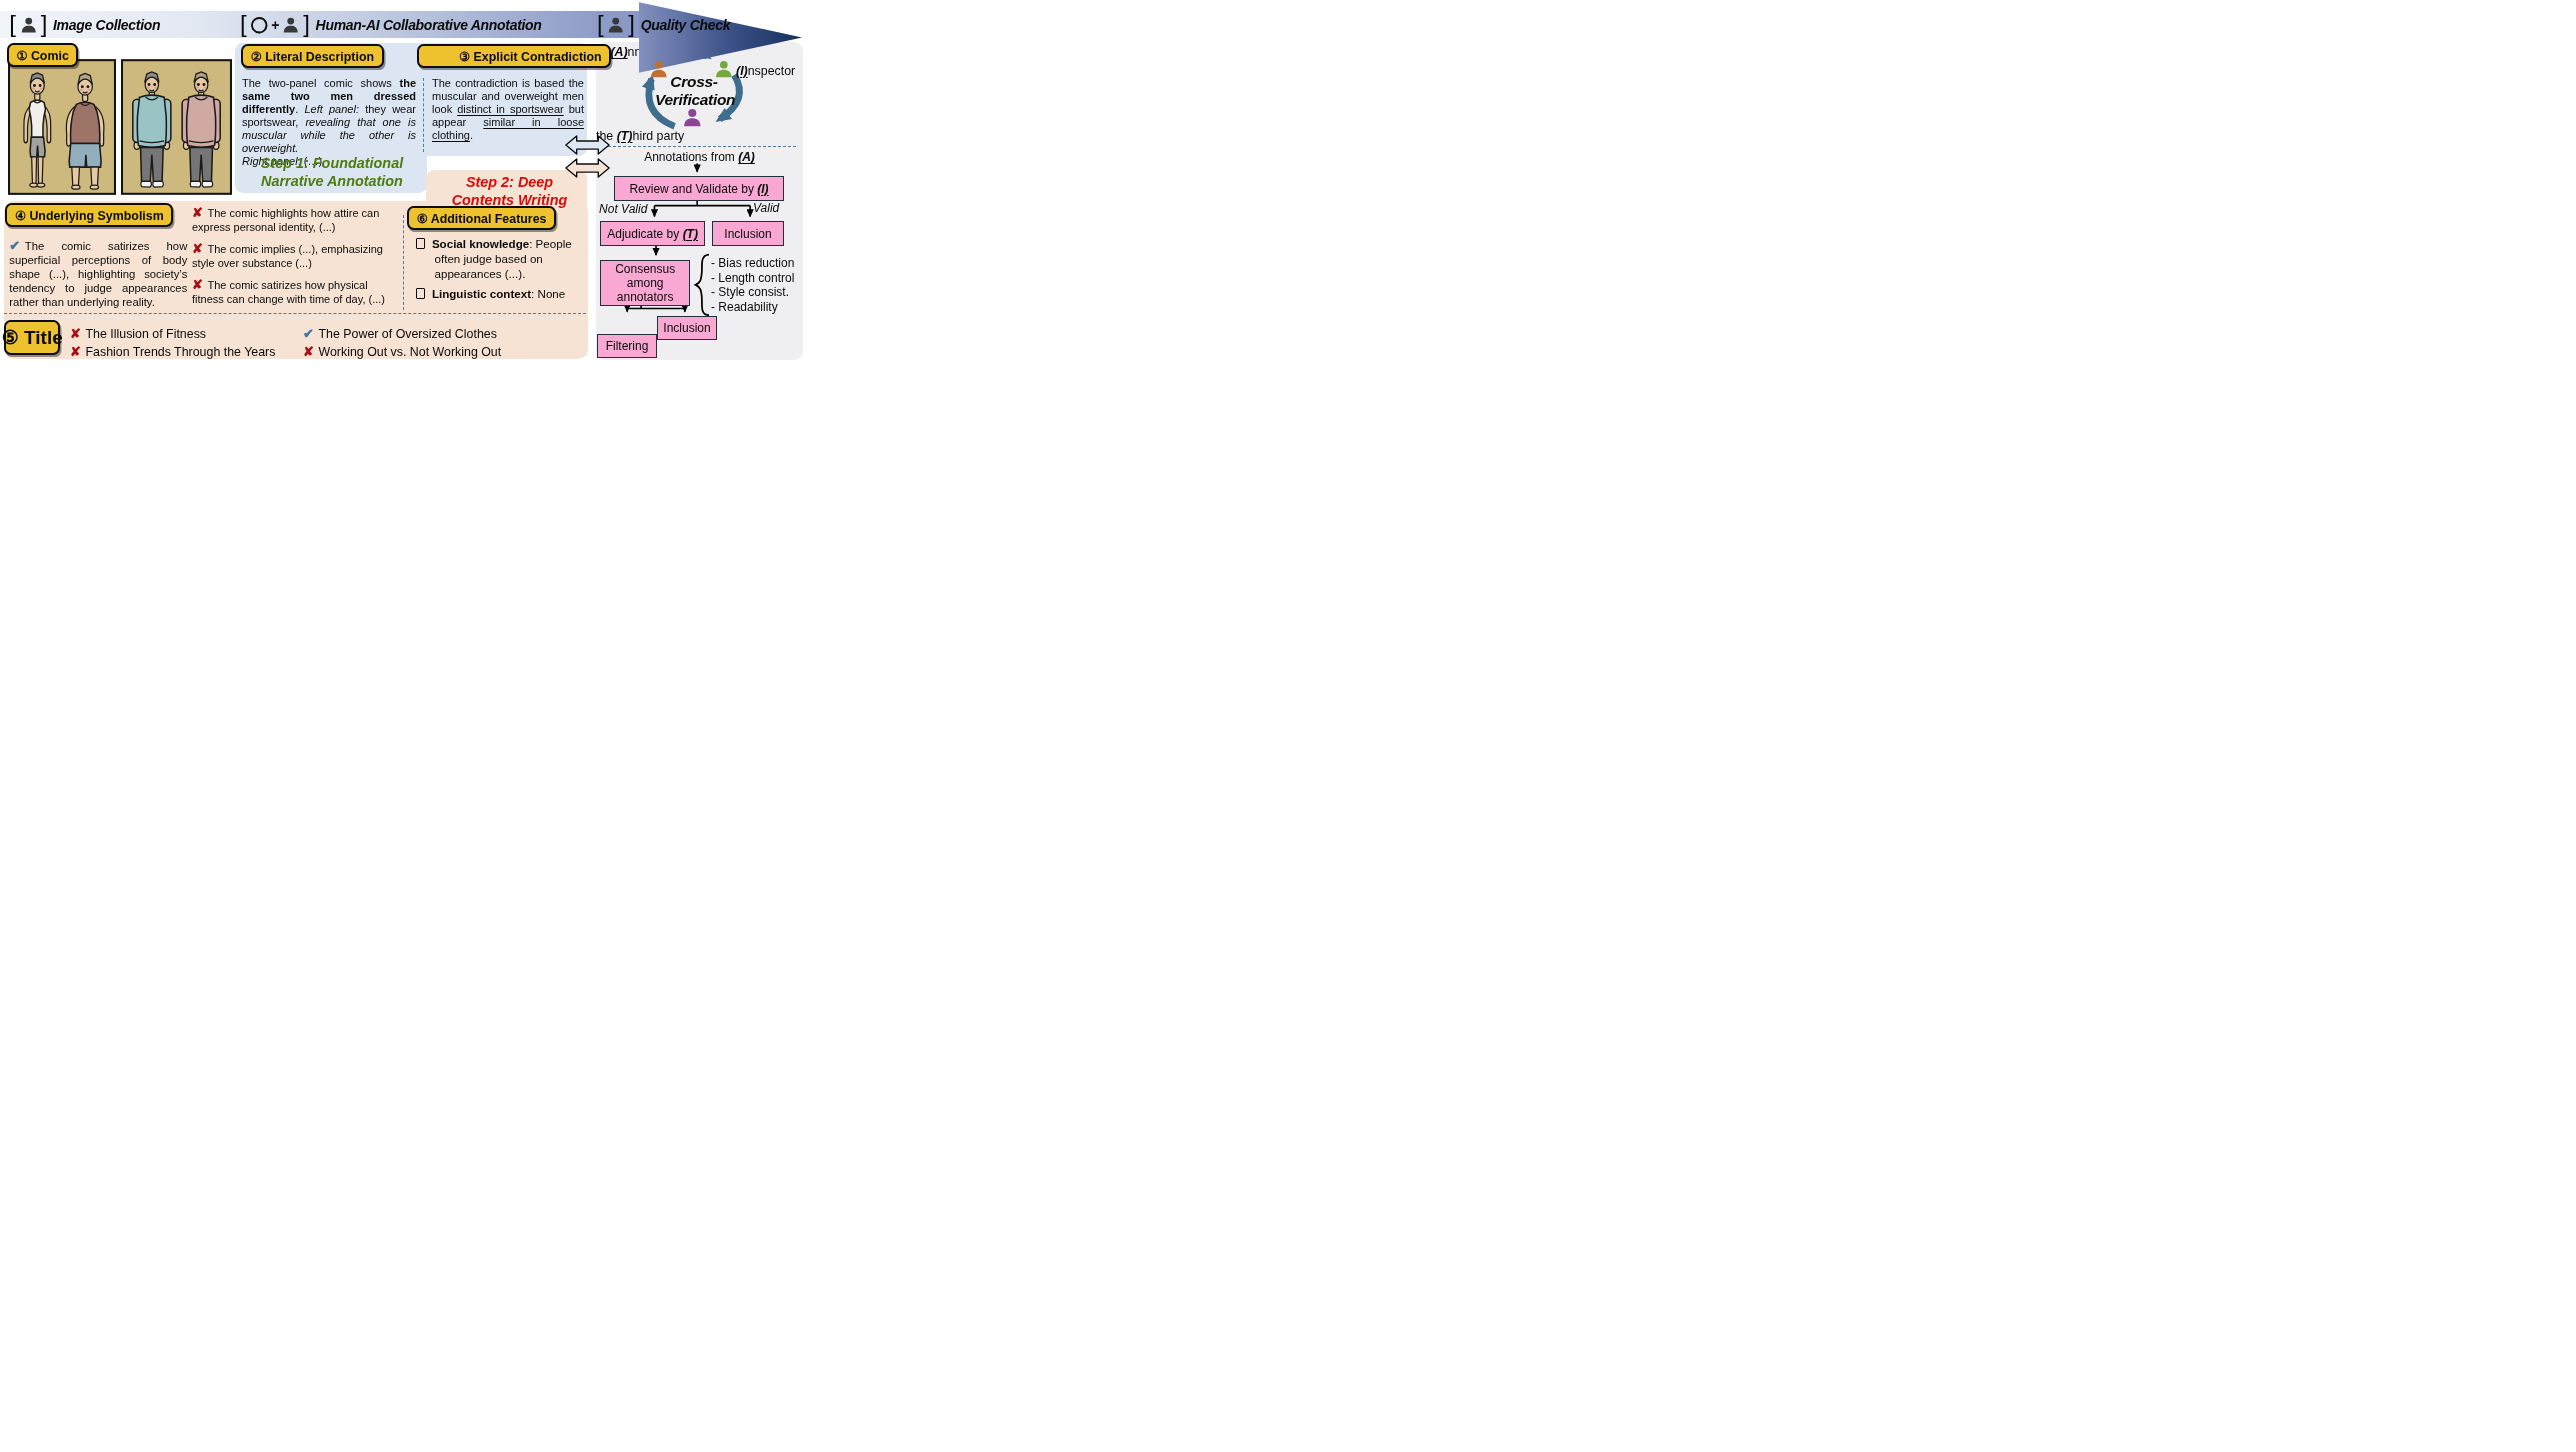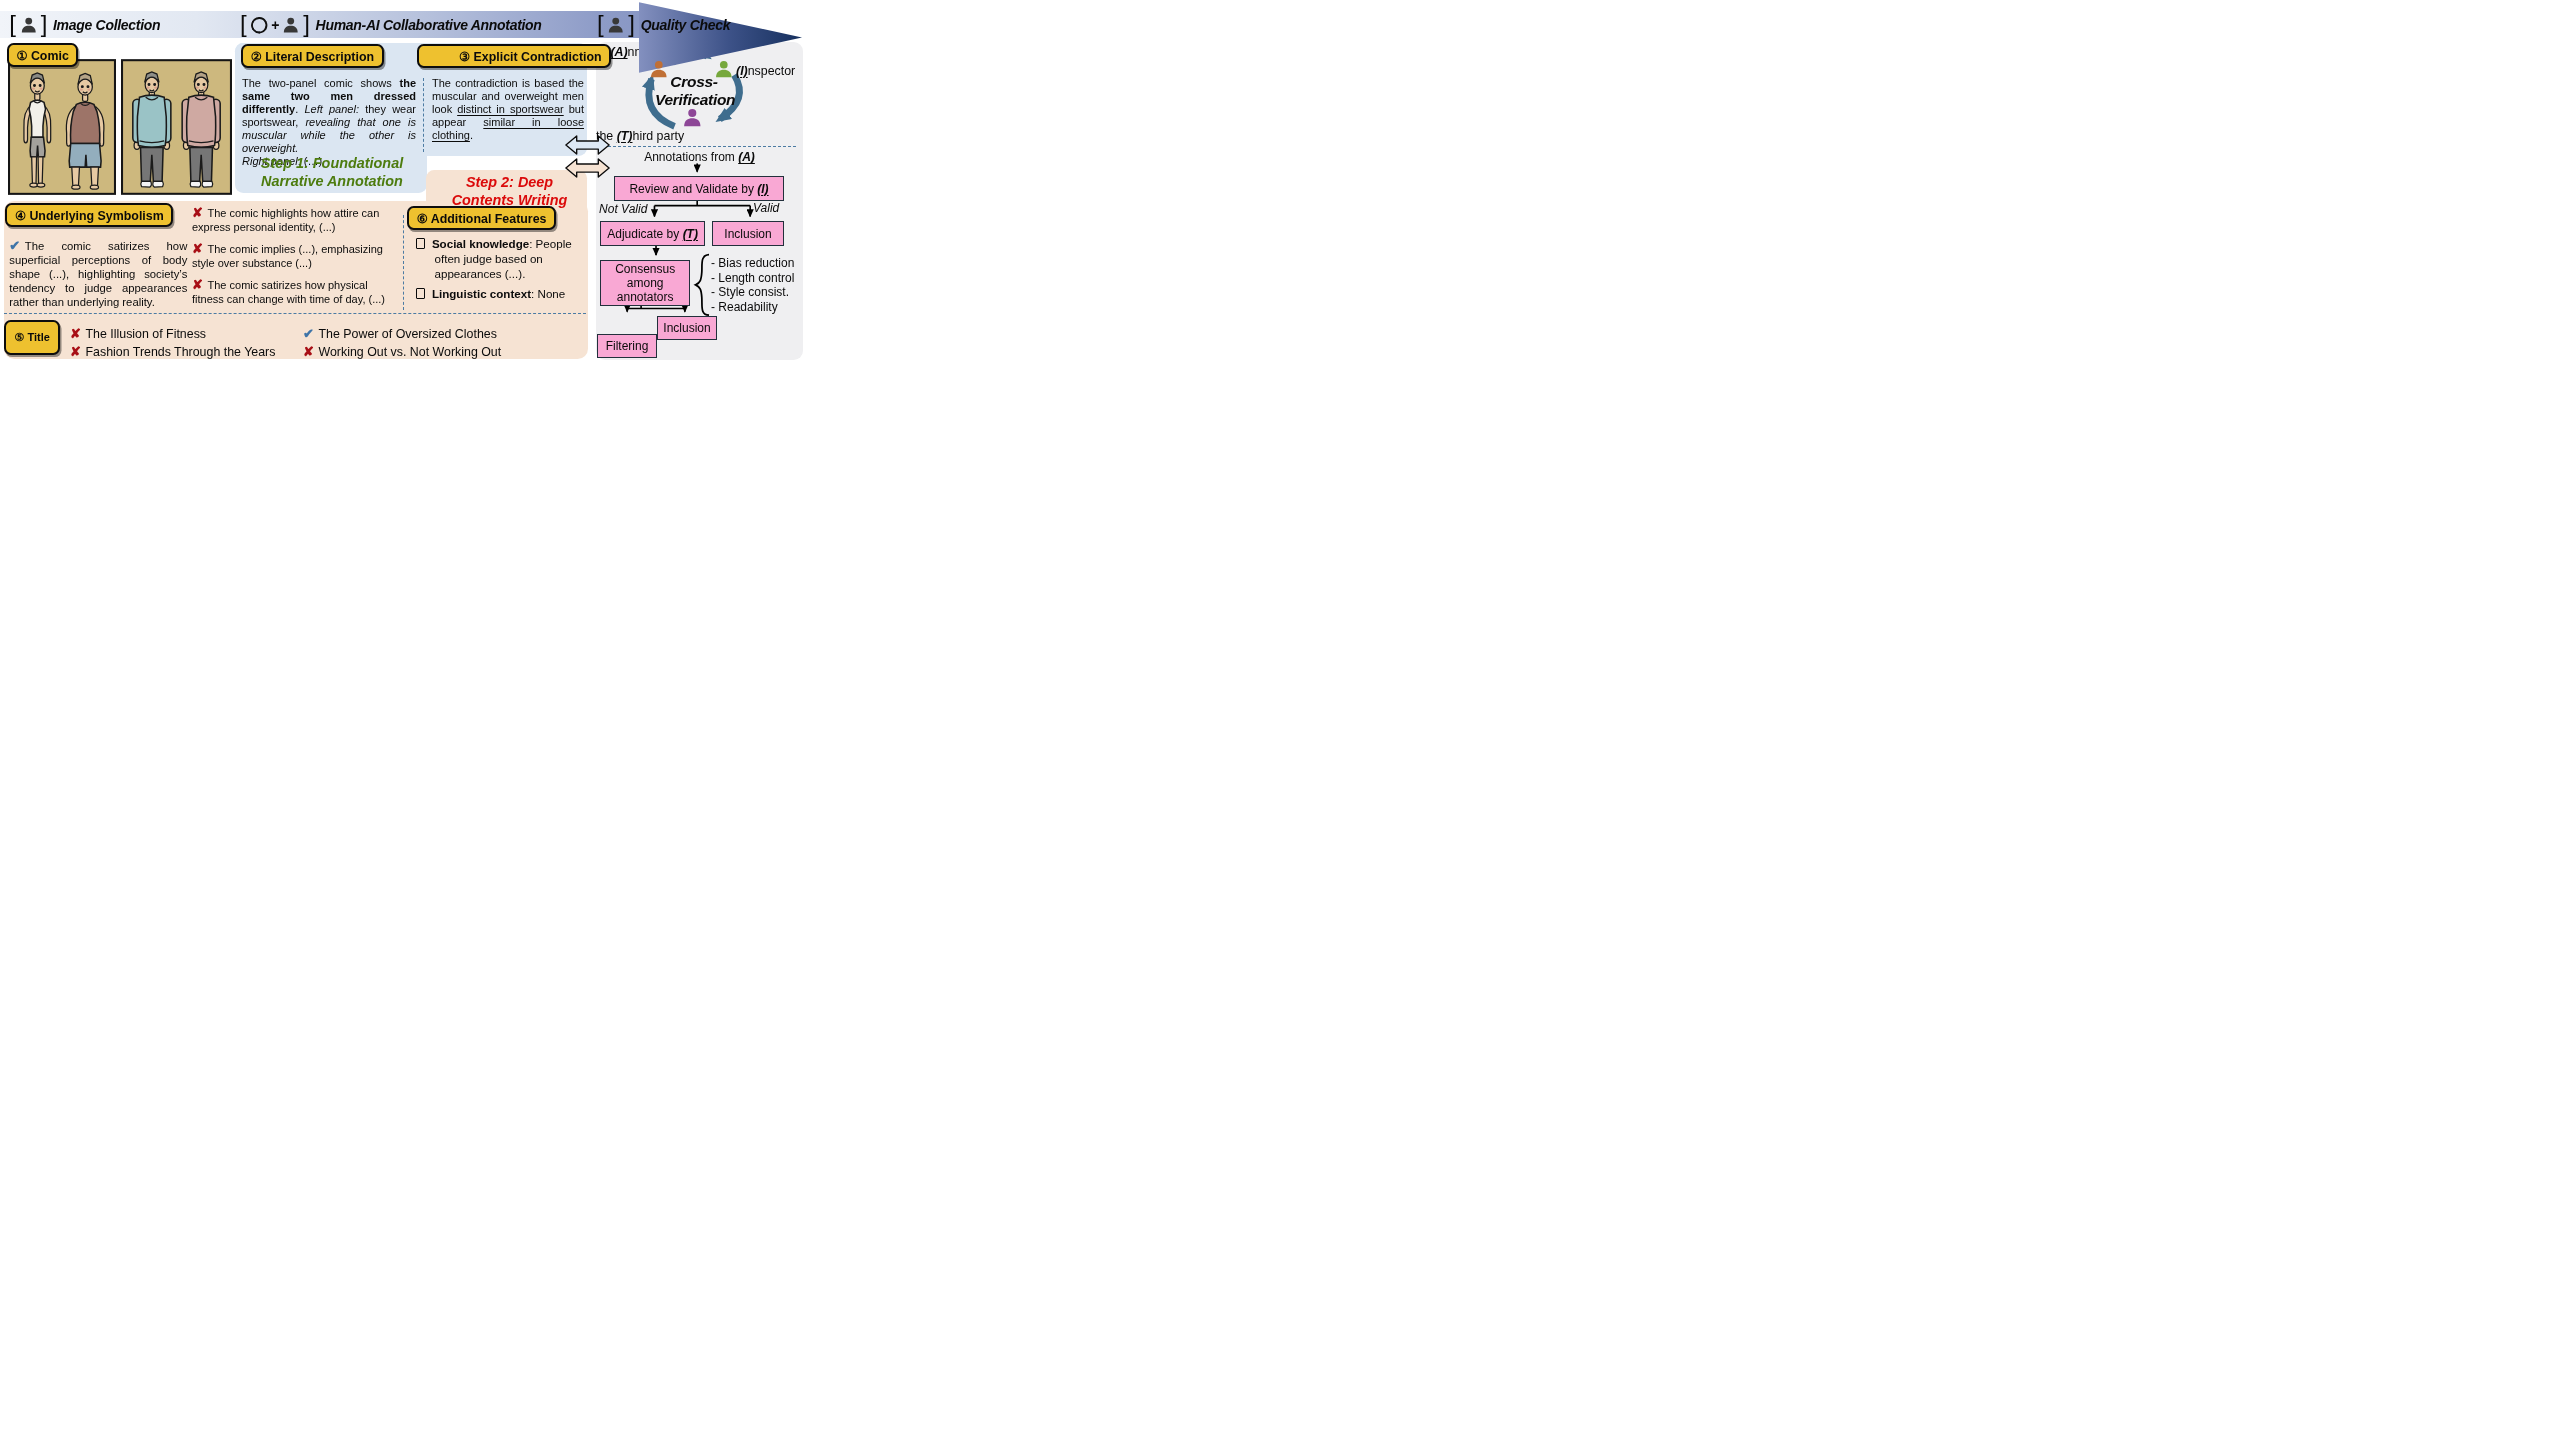--- a/index.html
+++ b/index.html
@@ -10,21 +10,21 @@
   .banner-band{position:absolute;left:0;top:11.3px;width:655px;height:27px;
     background:linear-gradient(to right,#f1f4f9 0%,#e2e8f2 30%,#b6c1dc 65%,#8d9bc7 92%,#8796c3 100%);}
   .banner-item{position:absolute;top:11.3px;height:27px;display:flex;align-items:center;gap:3.6px;z-index:3;}
   .bracket{font-size:24px;font-weight:400;line-height:24px;transform:translateY(-1px);}
   .phase-label{font-size:14px;font-weight:bold;font-style:italic;letter-spacing:-0.3px;margin-left:2.1px;white-space:nowrap;}
   .plus{font-size:14px;font-weight:bold;margin:0 -1px;}
   
   .badge{position:absolute;display:inline-flex;align-items:center;justify-content:center;
     background:#eec12f;border:2.3px solid #0d0d0d;border-radius:6.7px;padding:2.6px 7.7px;
     font-weight:bold;font-size:12.4px;white-space:nowrap;box-shadow:1.5px 2.1px 0 rgba(0,0,0,0.40);z-index:6;}
-  .badge-title{width:37px;height:26px;font-size:11px;}
+  .badge-title{width:37px;height:26px;font-size:19px;}
   
   .blue-main{position:absolute;left:235px;top:43px;width:352px;height:113px;background:#dbe6f2;border-radius:8.2px;}
   .blue-lobe{position:absolute;left:235px;top:43px;width:192px;height:150px;background:#dbe6f2;border-radius:8.2px;}
   .orange-lobe{position:absolute;left:426px;top:170px;width:161px;height:46px;background:#f6e3d3;border-radius:8.2px 8.2px 0 0;}
   .orange-main{position:absolute;left:3.6px;top:201px;width:584px;height:158px;background:#f6e3d3;border-radius:10.3px;}
   .vdash{position:absolute;border-left:1.5px dashed #4c7ba3;width:0;}
   .hdash{position:absolute;border-top:1.8px dashed #4c7ba3;height:0;}
   
   .body-text{position:absolute;font-size:11px;line-height:13px;margin:0;z-index:4;}
   .just{text-align:justify;text-justify:inter-word;}

